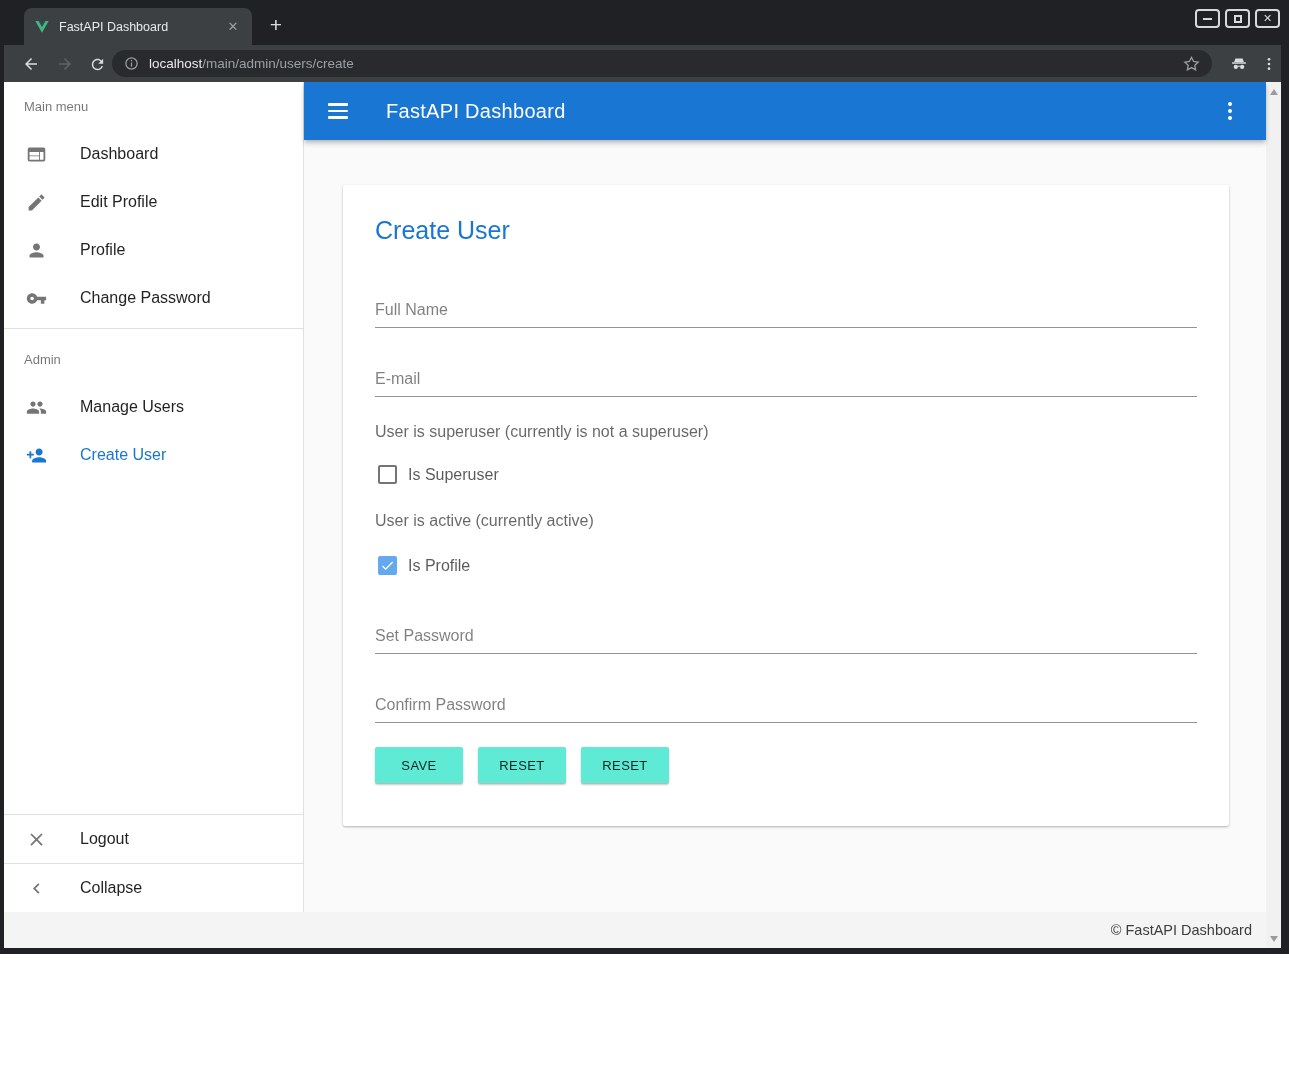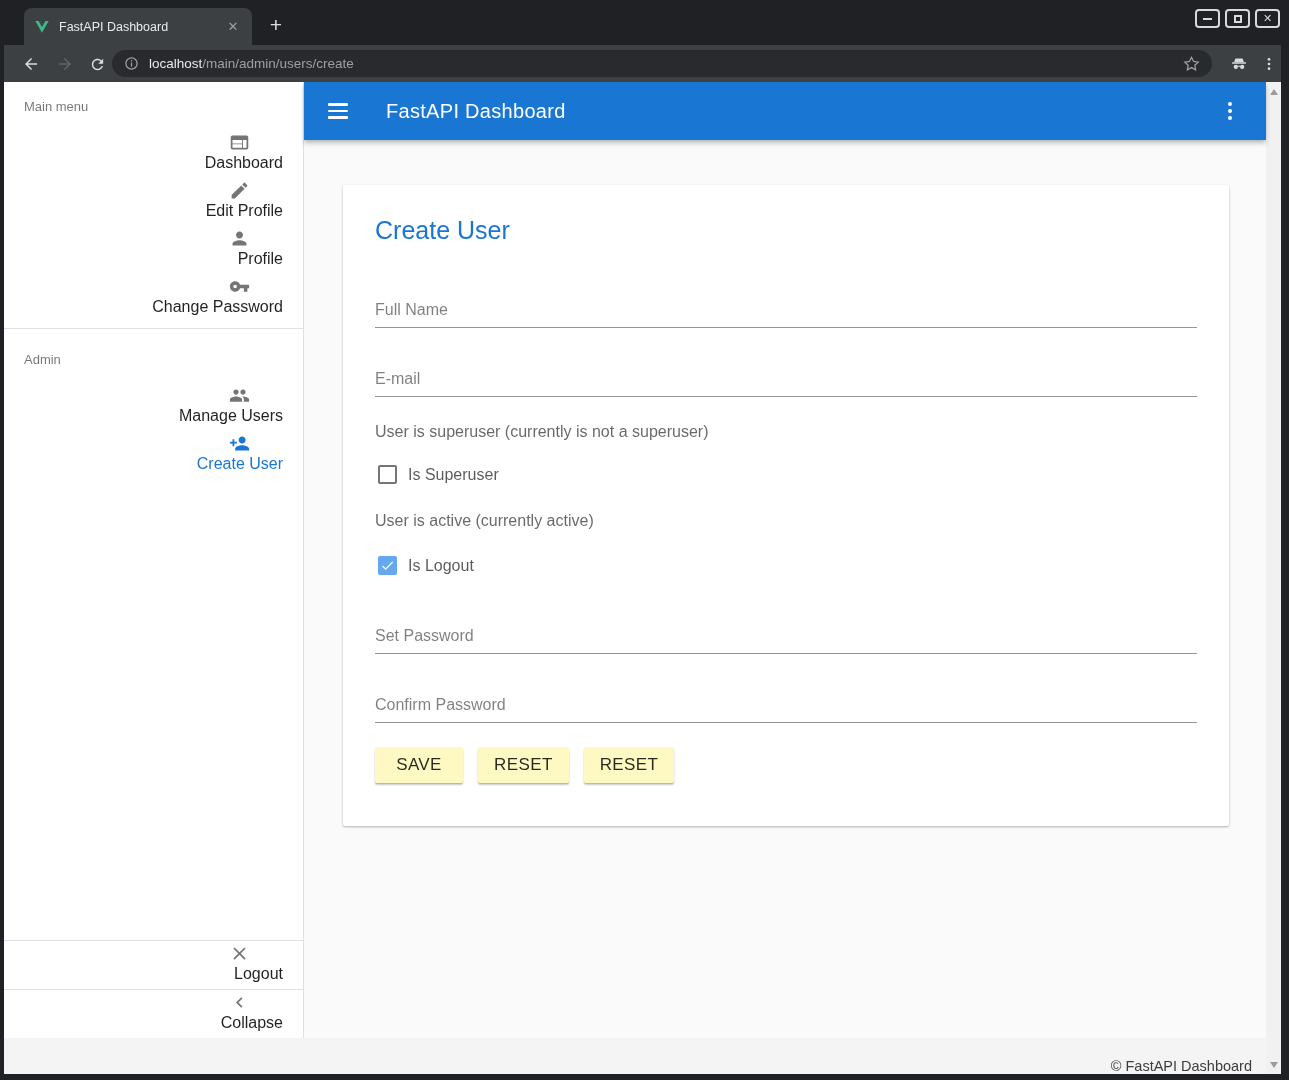--- a/index.html
+++ b/index.html
@@ -1,19 +1,19 @@
 <!DOCTYPE html>
 <html style="--primary: #1976D2; --checkbox-checked: #64A9F0; --appbar-text: #FFFFFF; --frame-dark: #202124; --toolbar: #3C4043; --omnibox: #292A2D;"><head>
 <meta charset="utf-8">
 <style>
   * { margin:0; padding:0; box-sizing:border-box; }
   html,body { width:1289px; height:1080px; overflow:hidden; }
   body { font-family:"Liberation Sans","DejaVu Sans",sans-serif; }
 
-  #window { position:absolute; inset:0; width:1289px; height:1080px; background:var(--frame-dark,#202124); }
+  #window { position:absolute; inset:0; width:1289px; height:954px; background:var(--frame-dark,#202124); }
 
   
   #tabstrip { position:absolute; left:0; top:0; right:0; height:45px; background:var(--frame-dark,#202124); }
   .tab { position:absolute; left:24px; top:8px; width:228px; height:37px; background:var(--toolbar,#3C4043);
          border-radius:8px 8px 0 0; display:flex; align-items:center; padding:0 10px; }
   .tab-favicon { width:16px; height:16px; flex:0 0 16px; }
   .tab-title { color:#e8eaed; font-size:12.5px; margin-left:9px; flex:1; white-space:nowrap; overflow:hidden; }
   .tab-close { color:#9aa0a6; font-size:13px; width:18px; height:18px; line-height:18px; text-align:center; border-radius:50%; }
   .newtab { position:absolute; left:262px; top:12px; width:28px; height:28px; color:#dadce0; font-size:21px;
             line-height:26px; text-align:center; border-radius:50%; font-weight:400; }
@@ -39,21 +39,21 @@
   #scrollbar { position:absolute; right:0; top:0; bottom:0; width:15px; background:#f1f1f1; }
   .sb-arrow { position:absolute; left:0; width:15px; height:15px; display:flex; align-items:center; justify-content:center; }
   .sb-up { top:2px; } .sb-down { bottom:2px; }
   .tri-up { width:0; height:0; border-left:4px solid transparent; border-right:4px solid transparent; border-bottom:6px solid #9b9b9b; }
   .tri-down { width:0; height:0; border-left:4px solid transparent; border-right:4px solid transparent; border-top:6px solid #9b9b9b; }
 
   
   #sidebar { position:absolute; left:0; top:0; bottom:36px; width:300px; background:#fff; border-right:1px solid #e0e0e0;
              display:flex; flex-direction:column; }
   .subheader { height:48px; display:flex; align-items:center; padding:0 20px; color:rgba(0,0,0,.54); font-size:13px; }
-  .nav-item { height:48px; display:flex; align-items:flex-end; padding:0 20px; cursor:pointer;flex-direction:column; }
+  .nav-item { height:48px; display:flex; align-items:center; padding:0 20px; cursor:pointer; }
   .nav-icon { width:24px; height:24px; margin-right:32px; display:flex; align-items:center; justify-content:center; }
   .nav-icon svg { width:21px; height:21px; fill:#757575; }
   .nav-label { font-size:16px; color:rgba(0,0,0,.87); }
   .nav-item.active .nav-label { color:var(--primary,#1976D2); }
   .nav-item.active .nav-icon svg { fill:var(--primary,#1976D2); }
   .divider { border:none; border-top:1px solid #e0e0e0; margin:6px 0; }
   .sidebar-spacer { flex:1; }
   .divider.tight { margin:0; }
 
   
@@ -85,27 +85,27 @@
   .cbrow { display:flex; align-items:center; }
   .cbrow1 { margin-top:24px; } .cbrow2 { margin-top:26px; }
   .cb { width:19px; height:19px; border:2px solid rgba(0,0,0,.54); border-radius:2px; margin-left:3px;
         display:flex; align-items:center; justify-content:center; }
   .cb svg { width:15px; height:15px; display:none; }
   .cb.checked { border-color:var(--checkbox-checked,#64A9F0); background:var(--checkbox-checked,#64A9F0); }
   .cb.checked svg { display:block; }
   .cb-label { font-size:16px; color:rgba(0,0,0,.65); margin-left:11px; }
 
   .btnrow { margin-top:24px; display:flex; gap:15px; }
-  .btn { min-width:88px; height:36px; background:#fef9c3; border:none; border-radius:2px; font-family:inherit;
-         font-size:17px; font-weight:500; color:rgba(0,0,0,.84); letter-spacing:.4px; padding:0 16px;
+  .btn { min-width:88px; height:36px; background:#5eead4; border:none; border-radius:2px; font-family:inherit;
+         font-size:13px; font-weight:500; color:rgba(0,0,0,.84); letter-spacing:.4px; padding:0 16px;
          box-shadow:0 2px 2px rgba(0,0,0,.2), 0 1px 1px rgba(0,0,0,.12); cursor:pointer; }
 
   
   #footer { position:absolute; left:0; right:15px; bottom:0; height:36px; background:#f4f4f4;
-            display:flex; align-items:flex-end; justify-content:flex-end; padding-right:14px; }
+            display:flex; align-items:center; justify-content:flex-end; padding-right:14px; }
   .footer-text { font-size:14.5px; color:#3d3d3d; }
 
   svg { display:block; }
 </style>
 </head>
 <body>
 
 <div id="window">
 
   <div id="tabstrip">
@@ -293,21 +293,21 @@
         </div>
 
         <div class="hint hint2">User is active (currently active)</div>
 
         <div class="cbrow cbrow2">
           <span class="cb checked">
             <svg viewBox="0 0 24 24">
                 <path d="M9 16.2 4.8 12l-1.4 1.4L9 19 21 7l-1.4-1.4z" fill="#fff"></path>
               </svg>
           </span>
-          <span class="cb-label">Is Logout</span>
+          <span class="cb-label">Is Profile</span>
         </div>
 
         <div class="tf tf3">
           <input type="password" placeholder="Set Password" style="">
         </div>
 
         <div class="tf tf4">
           <input type="password" placeholder="Confirm Password" style="">
         </div>
 

